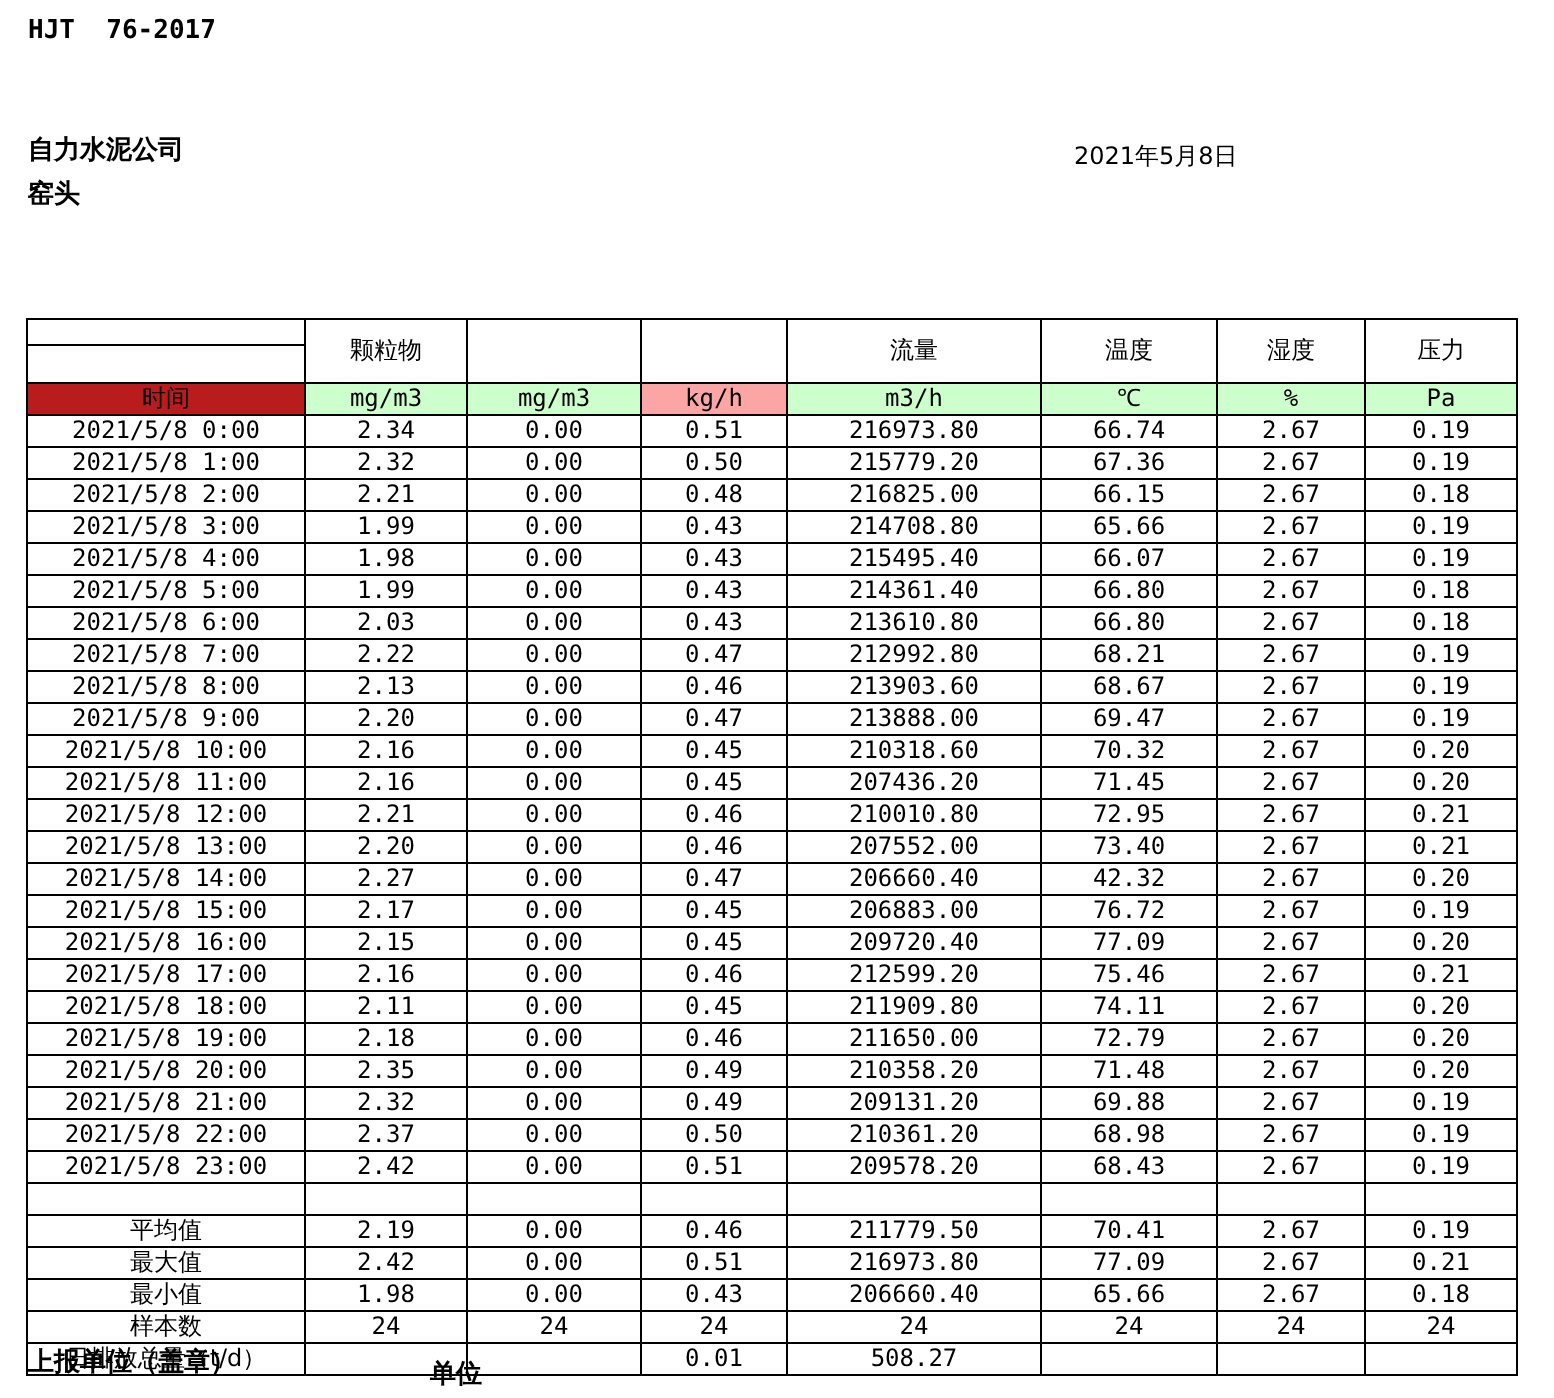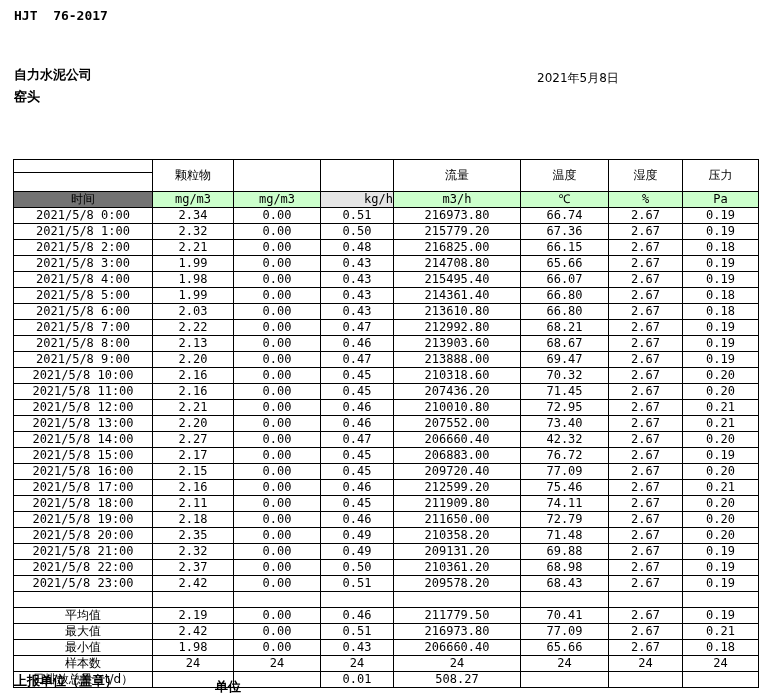--- a/index.html
+++ b/index.html
@@ -70,24 +70,24 @@
           <td class="group" rowspan="2"></td>
           <td class="group" rowspan="2">流量</td>
           <td class="group" rowspan="2">温度</td>
           <td class="group" rowspan="2">湿度</td>
           <td class="group" rowspan="2">压力</td>
         </tr>
         <tr class="gh-bottom">
           <td></td>
         </tr>
         <tr class="unit-row">
-          <td class="label-cell" style="background: #737373;">时间</td>
+          <td class="label-cell" style="background: #b91c1c;">时间</td>
           <td style="background: rgb(204, 255, 204);">mg/m3</td>
           <td style="background: rgb(204, 255, 204);">mg/m3</td>
-          <td style="background: #e5e5e5; text-align: right;">kg/h</td>
+          <td style="background: #fca5a5;">kg/h</td>
           <td style="background: rgb(204, 255, 204);">m3/h</td>
           <td style="background: rgb(204, 255, 204);">℃</td>
           <td style="background: rgb(204, 255, 204);">%</td>
           <td style="background: rgb(204, 255, 204);">Pa</td>
         </tr>
       </thead>
       <tbody>
           <tr>
             <td>2021/5/8 0:00</td>
             <td>2.34</td>

